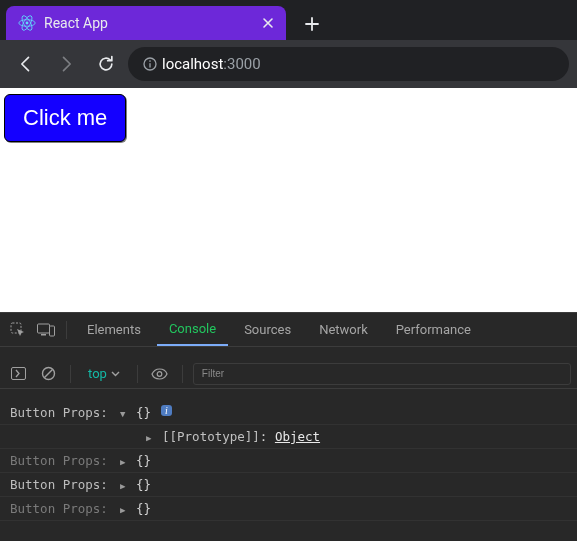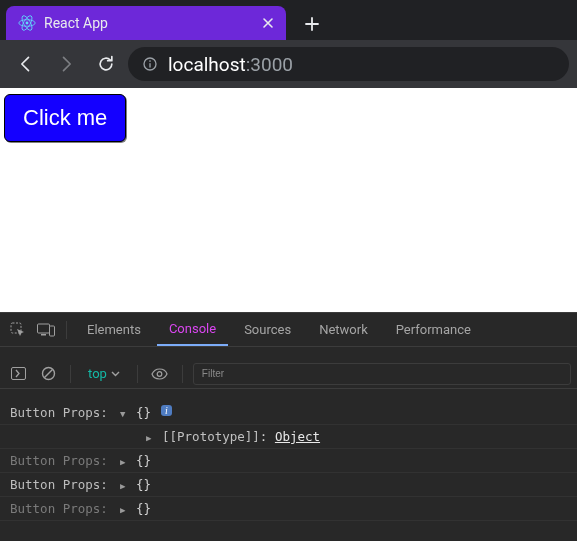--- a/index.html
+++ b/index.html
@@ -9,35 +9,35 @@
   .tab-strip { height: 40px; background: #202124; display: flex; align-items: flex-end; padding-left: 6px; }
   .tab { display: flex; align-items: center; gap: 8px; height: 34px; background: #6d28d9; border-radius: 8px 8px 0 0; padding: 0 10px 0 12px; min-width: 280px; color: #e8eaed; font-size: 14px; }
   .tab .favicon { width: 18px; height: 18px; display: flex; align-items: center; justify-content: center; }
   .tab .title { flex: 1; }
   .tab .close { width: 16px; height: 16px; display: flex; align-items: center; justify-content: center; color: #e8eaed; cursor: pointer; }
   .new-tab { width: 28px; height: 28px; display: flex; align-items: center; justify-content: center; color: #e8eaed; margin-left: 12px; margin-bottom: 2px; cursor: pointer; }
 
   .toolbar { height: 48px; background: #35363a; display: flex; align-items: center; padding: 0 8px; gap: 4px; }
   .nav-btn { width: 36px; height: 36px; display: flex; align-items: center; justify-content: center; color: #e8eaed; border-radius: 50%; cursor: pointer; }
   .nav-btn.disabled { color: #7d7f83; cursor: default; }
-  .omnibox { flex: 1; height: 34px; background: #202124; border-radius: 17px; display: flex; align-items: center; padding: 0 14px; gap: 10px; color: #e8eaed; font-size: 19px; }
+  .omnibox { flex: 1; height: 34px; background: #202124; border-radius: 17px; display: flex; align-items: center; padding: 0 14px; gap: 4px; color: #e8eaed; font-size: 15px; }
   .omnibox .info-icon { color: #9aa0a6; display: flex; }
   .omnibox .url .host { color: #ffffff; }
   .omnibox .url .port { color: #9aa0a6; }
 
   
   .page { background: #ffffff; height: 224px; padding: 0; }
   .react-button { background: #1400ff; color: #ffffff; border: 1px solid #000; border-radius: 6px; font-size: 22px; padding: 10px 18px; margin: 6px 0 0 4px; cursor: pointer; box-shadow: 1px 1px 0 rgba(0,0,0,.5); }
 
   
   .devtools { background: #282828; color: #cfcfcf; font-size: 13px; display: flex; flex-direction: column; height: calc(541px - 40px - 48px - 224px); border-top: 1px solid #3c3c3c; gap: 12px; }
   .dt-tabs { display: flex; align-items: center; height: 34px; border-bottom: 1px solid #3c3c3c; padding: 0 6px; gap: 4px; }
   .dt-icon { width: 24px; height: 24px; display:flex; align-items:center; justify-content:center; color:#a0a0a0; cursor:pointer; }
   .dt-tab { padding: 0 12px; height: 100%; display: flex; align-items: center; color: #a5a5a5; cursor: pointer; }
-  .dt-tab.active { color: #d946ef; border-bottom: 2px solid #7cacf8; }
+  .dt-tab.active { color: #22c55e; border-bottom: 2px solid #7cacf8; }
   .dt-toolbar { display:flex; align-items:center; height: 30px; border-bottom: 1px solid #3c3c3c; padding: 0 6px; gap:6px; }
   .sep { width:1px; height:18px; background:#3c3c3c; margin:0 4px; }
   .context-sel { padding: 2px 6px; color:#14b8a6; display:flex; align-items:center; gap:4px; cursor:pointer; border:1px solid transparent; border-radius:4px; }
   .filter-input { flex:1; background:transparent; border:1px solid #3c3c3c; border-radius: 3px; color:#ef4444; height:22px; padding:0 8px; font-size:10px; outline:none; }
   .filter-input::placeholder { color:#8a8a8a; }
 
   .console-body { flex:1; overflow:auto; font-family: Menlo, Consolas, monospace; font-size: 12.5px; }
   .row { display:flex; align-items:flex-start; padding: 4px 10px; border-bottom: 1px solid #323232; gap: 6px; }
   .row.dim { color:#8a8a8a; }
   .src { color:#bdbdbd; min-width: 104px; }

